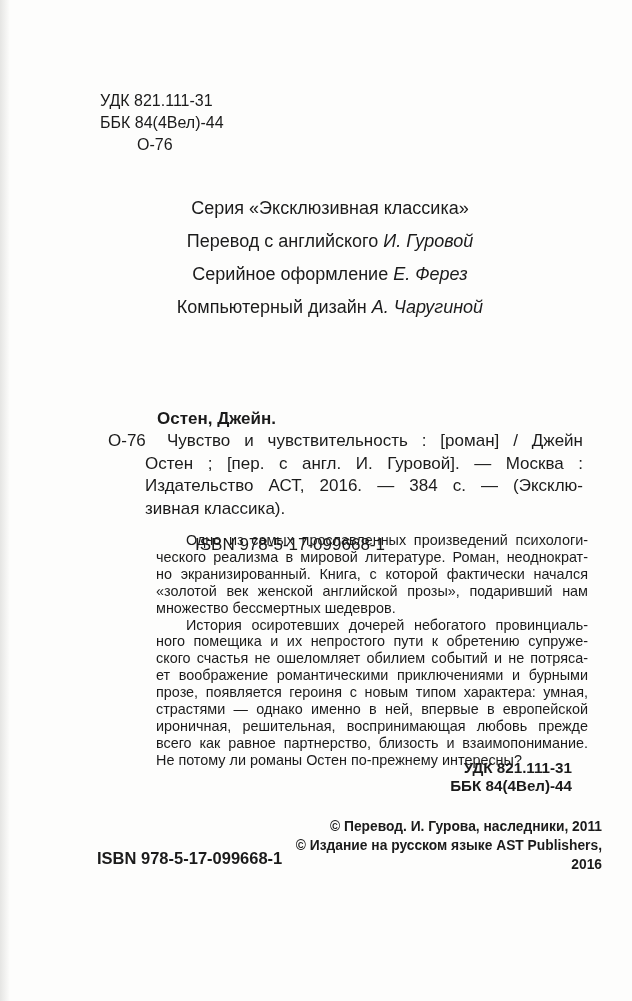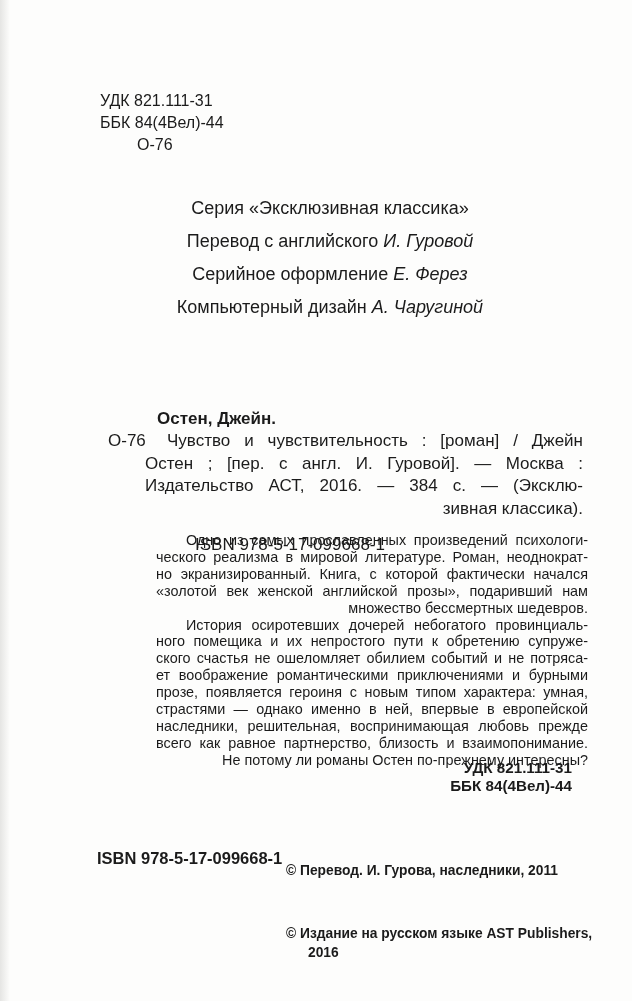--- a/index.html
+++ b/index.html
@@ -58,21 +58,21 @@
     line-height: 23px;
   }
   .catalog-desc { position: relative; line-height: 22.5px; }
   .catalog-code {
     position: absolute;
     left: -37px;
     top: 0;
     white-space: nowrap;
   }
   .jline { text-align: justify; text-align-last: justify; }
-  .plainline { text-align: right; }
+  .plainline { text-align: left; }
   .first-indent { text-indent: 22px; }
   .catalog-isbn {
     margin-top: 14px;
     padding-left: 50px;
     line-height: 22px;
   }
 
   
   .annotation {
     position: absolute;
@@ -102,22 +102,21 @@
     left: 286px;
     top: 817px;
     width: 316px;
     font-weight: bold;
     font-size: 13.8px;
     line-height: 19.2px;
   }
   .copyright-entry {
     padding-left: 22px;
     text-indent: -22px;
-    text-align: left;
-    margin-top: 44px;
+    text-align: right;
   }
 
   
   .isbn-bottom {
     position: absolute;
     left: 97px;
     top: 849px;
     font-weight: bold;
     font-size: 16.5px;
     white-space: nowrap;
@@ -161,21 +160,21 @@
       <div class="jline">«золотой век женской английской прозы», подаривший нам</div>
       <div class="plainline">множество бессмертных шедевров.</div>
     </div>
     <div>
       <div class="jline first-indent">История осиротевших дочерей небогатого провинциаль-</div>
       <div class="jline">ного помещика и их непростого пути к обретению супруже-</div>
       <div class="jline">ского счастья не ошеломляет обилием событий и не потряса-</div>
       <div class="jline">ет воображение романтическими приключениями и бурными</div>
       <div class="jline">прозе, появляется героиня с новым типом характера: умная,</div>
       <div class="jline">страстями — однако именно в ней, впервые в европейской</div>
-      <div class="jline">наследники, решительная, воспринимающая любовь прежде</div>
+      <div class="jline">ироничная, решительная, воспринимающая любовь прежде</div>
       <div class="jline">всего как равное партнерство, близость и взаимопонимание.</div>
       <div class="plainline">Не потому ли романы Остен по-прежнему интересны?</div>
     </div>
   </div>
 
   <div class="bottom-codes">
     <div>УДК 821.111-31</div>
     <div>ББК 84(4Вел)-44</div>
   </div>
 

